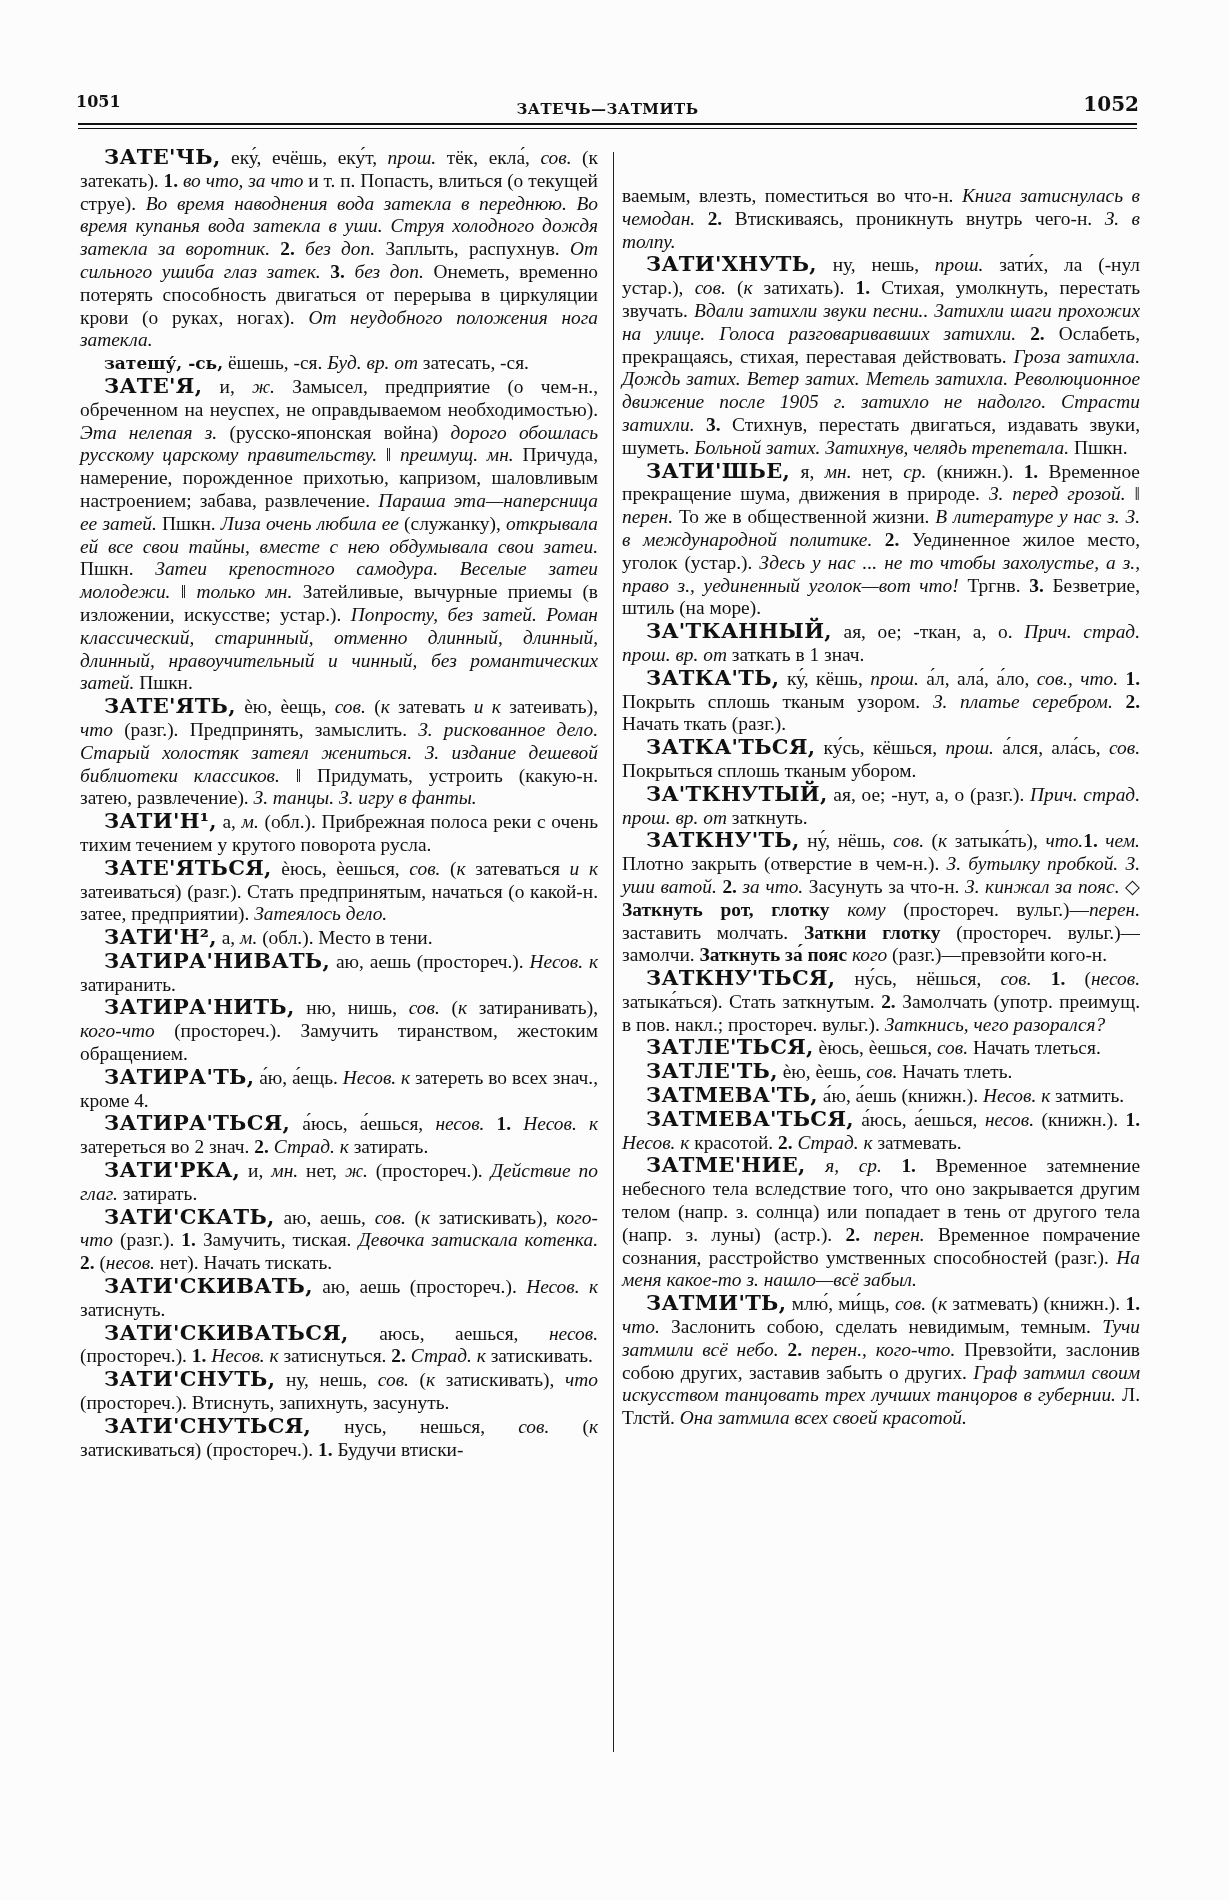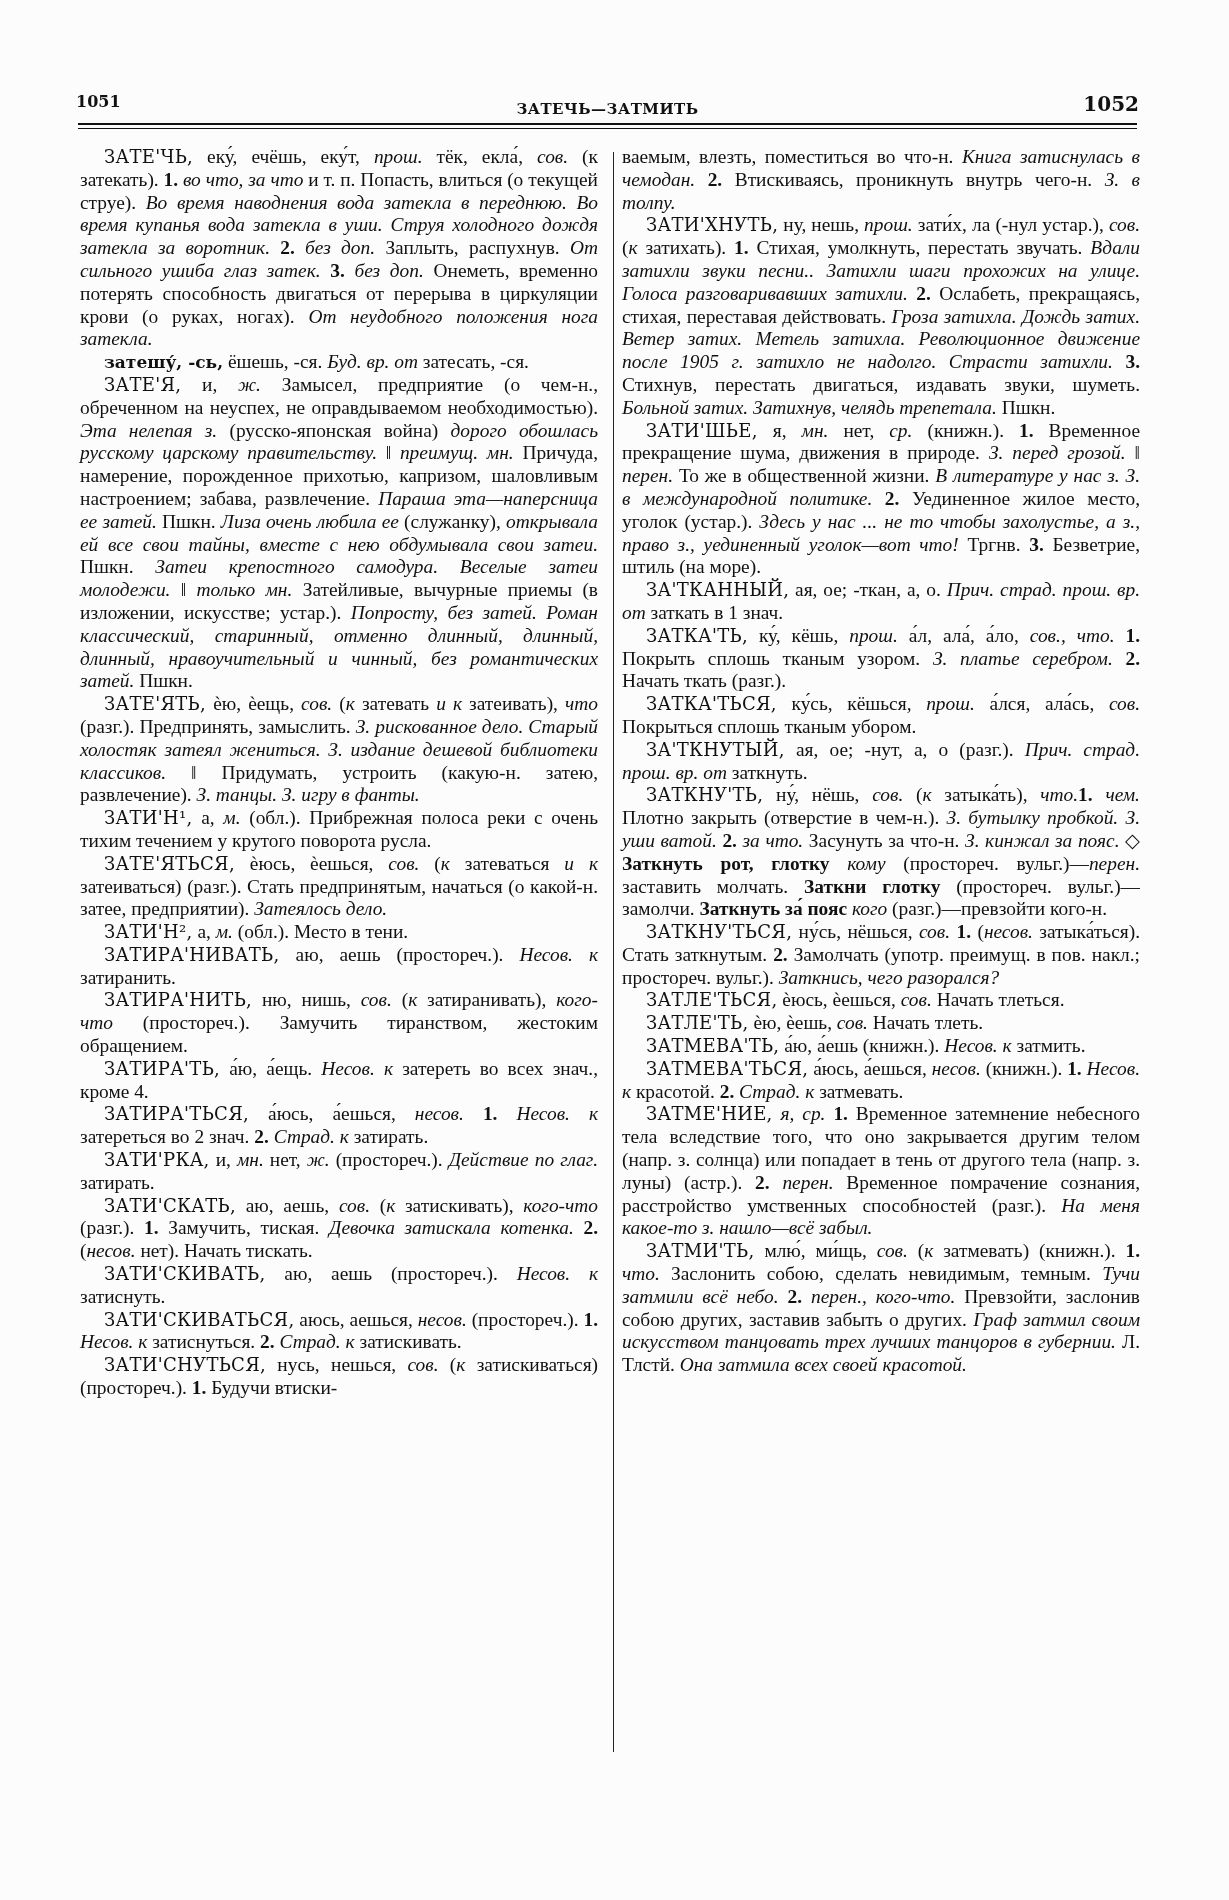--- a/index.html
+++ b/index.html
@@ -13,22 +13,22 @@
   .rule { position: absolute; left: 78px; right: 92px; background: #111; }
   .rule.r1 { top: 123px; height: 2px; }
   .rule.r2 { top: 128px; height: 1px; }
   .col { position: absolute; top: 146px; width: 518px;
     font-family: "Liberation Serif", "DejaVu Serif", serif; font-size: 19.4px; line-height: 22.8px;
     text-align: justify; hyphens: manual; }
   .col.left { left: 80px; }
   .col.right { left: 622px; width: 518px; }
   .divider { position: absolute; left: 613px; top: 152px; width: 1px; height: 1600px; background: #222; }
   .entry { text-indent: 24px; margin: 0; }
-  .entry.cont { text-indent: 0; }
-  .hw { font-family: "DejaVu Serif", serif; font-weight: normal; font-size: 18px; letter-spacing: 0.3px; }
+  .entry.cont { text-indent: 0; margin-top: 39px; }
+  .hw { font-family: "DejaVu Serif", serif; font-weight: bold; font-size: 21px; letter-spacing: 0.3px; }
   .hw-small { font-family: "DejaVu Serif", serif; font-weight: bold; font-size: 17px; }
   .it { font-style: italic; }
   .b { font-weight: bold; }
 </style>
 </head>
 <body>
 
 <div class="page">
   <div class="running-head">
     <span class="pno-left">1051</span>
@@ -47,20 +47,21 @@
       <p class="entry"><span class="hw">ЗАТЕ'ЯТЬСЯ,</span><span> ѐюсь, ѐешься, </span><span class="it">сов.</span><span> (</span><span class="it">к</span><span> затеваться </span><span class="it">и к</span><span> затеиваться) (разг.). Стать предпринятым, начаться (о какой-н. затее, предприятии). </span><span class="it">Затеялось дело.</span></p>
       <p class="entry"><span class="hw">ЗАТИ'Н²,</span><span> а, </span><span class="it">м.</span><span> (обл.). Место в тени.</span></p>
       <p class="entry"><span class="hw">ЗАТИРА'НИВАТЬ,</span><span> аю, аешь (простореч.). </span><span class="it">Несов. к</span><span> затиранить.</span></p>
       <p class="entry"><span class="hw">ЗАТИРА'НИТЬ,</span><span> ню, нишь, </span><span class="it">сов.</span><span> (</span><span class="it">к</span><span> затиранивать), </span><span class="it">кого-что</span><span> (простореч.). Замучить тиранством, жестоким обращением.</span></p>
       <p class="entry"><span class="hw">ЗАТИРА'ТЬ,</span><span> а́ю, а́ещь. </span><span class="it">Несов. к</span><span> затереть во всех знач., кроме 4.</span></p>
       <p class="entry"><span class="hw">ЗАТИРА'ТЬСЯ,</span><span> а́юсь, а́ешься, </span><span class="it">несов.</span><span> </span><span class="b">1.</span><span> </span><span class="it">Несов. к</span><span> затереться во 2 знач. </span><span class="b">2.</span><span> </span><span class="it">Страд. к</span><span> затирать.</span></p>
       <p class="entry"><span class="hw">ЗАТИ'РКА,</span><span> и, </span><span class="it">мн.</span><span> нет, </span><span class="it">ж.</span><span> (простореч.). </span><span class="it">Действие по глаг.</span><span> затирать.</span></p>
       <p class="entry"><span class="hw">ЗАТИ'СКАТЬ,</span><span> аю, аешь, </span><span class="it">сов.</span><span> (</span><span class="it">к</span><span> затискивать), </span><span class="it">кого-что</span><span> (разг.). </span><span class="b">1.</span><span> Замучить, тиская. </span><span class="it">Девочка затискала котенка.</span><span> </span><span class="b">2.</span><span> (</span><span class="it">несов.</span><span> нет). Начать тискать.</span></p>
       <p class="entry"><span class="hw">ЗАТИ'СКИВАТЬ,</span><span> аю, аешь (простореч.). </span><span class="it">Несов. к</span><span> затиснуть.</span></p>
       <p class="entry"><span class="hw">ЗАТИ'СКИВАТЬСЯ,</span><span> аюсь, аешься, </span><span class="it">несов.</span><span> (простореч.). </span><span class="b">1.</span><span> </span><span class="it">Несов. к</span><span> затиснуться. </span><span class="b">2.</span><span> </span><span class="it">Страд. к</span><span> затискивать.</span></p>
+      <p class="entry"><span class="hw">ЗАТИ'СНУТЬ,</span><span> ну, нешь, </span><span class="it">сов.</span><span> (</span><span class="it">к</span><span> затискивать), </span><span class="it">что</span><span> (простореч.). Втиснуть, запихнуть, засунуть.</span></p>
       <p class="entry"><span class="hw">ЗАТИ'СНУТЬСЯ,</span><span> нусь, нешься, </span><span class="it">сов.</span><span> (</span><span class="it">к</span><span> затискиваться) (простореч.). </span><span class="b">1.</span><span> Будучи втиски-</span></p>
     </div>
   <div class="divider"></div>
   <div class="col right" id="col-right">
       <p class="entry cont"><span>ваемым, влезть, поместиться во что-н. </span><span class="it">Книга затиснулась в чемодан.</span><span> </span><span class="b">2.</span><span> Втискиваясь, проникнуть внутрь чего-н. </span><span class="it">З. в толпу.</span></p>
       <p class="entry"><span class="hw">ЗАТИ'ХНУТЬ,</span><span> ну, нешь, </span><span class="it">прош.</span><span> зати́х, ла (-нул устар.), </span><span class="it">сов.</span><span> (</span><span class="it">к</span><span> затихать). </span><span class="b">1.</span><span> Стихая, умолкнуть, перестать звучать. </span><span class="it">Вдали затихли звуки песни.. Затихли шаги прохожих на улице. Голоса разговаривавших затихли.</span><span> </span><span class="b">2.</span><span> Ослабеть, прекращаясь, стихая, переставая действовать. </span><span class="it">Гроза затихла. Дождь затих. Ветер затих. Метель затихла. Революционное движение после 1905 г. затихло не надолго. Страсти затихли.</span><span> </span><span class="b">3.</span><span> Стихнув, перестать двигаться, издавать звуки, шуметь. </span><span class="it">Больной затих. Затихнув, челядь трепетала.</span><span> Пшкн.</span></p>
       <p class="entry"><span class="hw">ЗАТИ'ШЬЕ,</span><span> я, </span><span class="it">мн.</span><span> нет, </span><span class="it">ср.</span><span> (книжн.). </span><span class="b">1.</span><span> Временное прекращение шума, движения в природе. </span><span class="it">З. перед грозой.</span><span> ‖ </span><span class="it">перен.</span><span> То же в общественной жизни. </span><span class="it">В литературе у нас з. З. в международной политике.</span><span> </span><span class="b">2.</span><span> Уединенное жилое место, уголок (устар.). </span><span class="it">Здесь у нас ... не то чтобы захолустье, а з., право з., уединенный уголок—вот что!</span><span> Тргнв. </span><span class="b">3.</span><span> Безветрие, штиль (на море).</span></p>
       <p class="entry"><span class="hw">ЗА'ТКАННЫЙ,</span><span> ая, ое; -ткан, а, о. </span><span class="it">Прич. страд. прош. вр. от</span><span> заткать в 1 знач.</span></p>
       <p class="entry"><span class="hw">ЗАТКА'ТЬ,</span><span> ку́, кёшь, </span><span class="it">прош.</span><span> а́л, ала́, а́ло, </span><span class="it">сов., что.</span><span> </span><span class="b">1.</span><span> Покрыть сплошь тканым узором. </span><span class="it">З. платье серебром.</span><span> </span><span class="b">2.</span><span> Начать ткать (разг.).</span></p>
       <p class="entry"><span class="hw">ЗАТКА'ТЬСЯ,</span><span> ку́сь, кёшься, </span><span class="it">прош.</span><span> а́лся, ала́сь, </span><span class="it">сов.</span><span> Покрыться сплошь тканым убором.</span></p>

